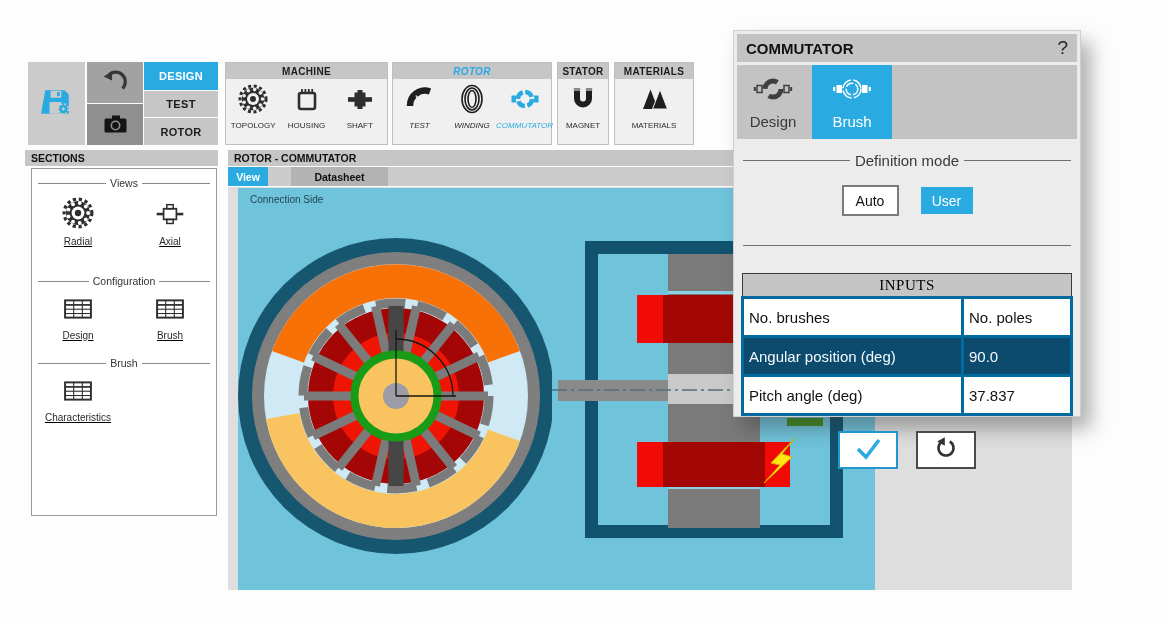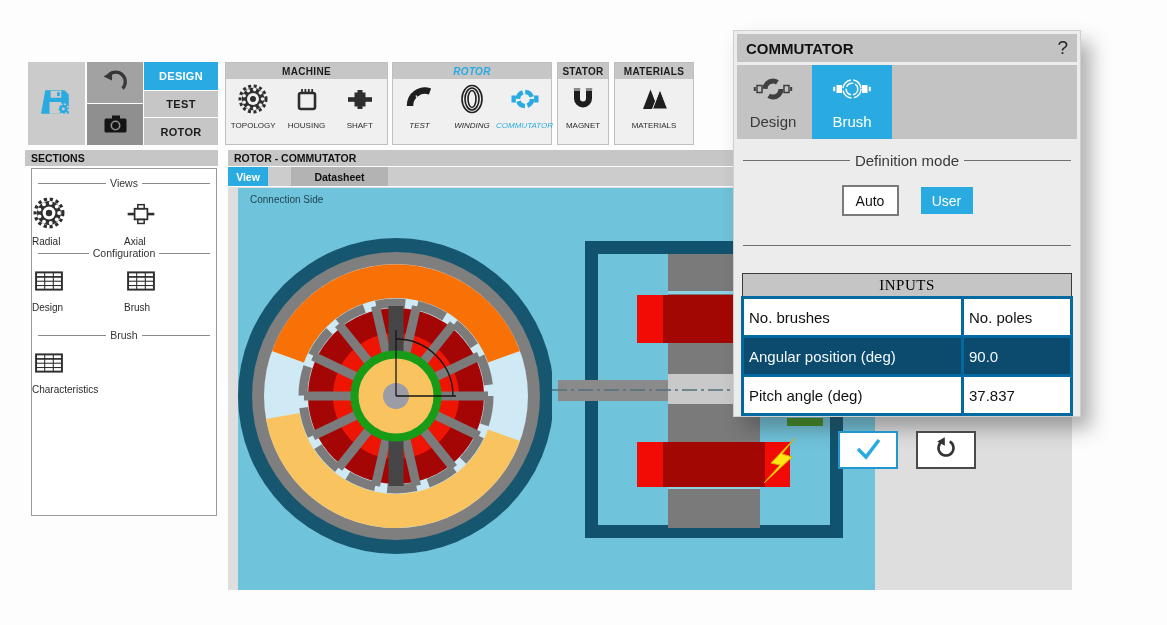--- a/index.html
+++ b/index.html
@@ -24,21 +24,21 @@
   .ritem .lbl{font-size:8px;color:#2a2a2a;margin-top:3px;white-space:nowrap;}
   .ritem .lbl.act{color:#29abe2;}
   
   #sections-bar{left:25px;top:150px;width:193px;height:16px;background:#c6c6c6;font-size:10.5px;
                 font-weight:bold;color:#111;display:flex;align-items:center;padding-left:6px;box-sizing:border-box;}
   #sections-panel{left:31px;top:168px;width:186px;height:348px;background:#ffffff;border:1px solid #9a9a9a;box-sizing:border-box;}
   .sgroup-head{display:flex;align-items:center;font-size:10.5px;color:#333;margin:8px 6px 2px 6px;}
   .sgroup-head::before,.sgroup-head::after{content:"";flex:1;border-top:1px solid #8a8a8a;}
   .sgroup-head span{padding:0 4px;}
   .srow{display:flex;}
-  .sitem{width:50%;display:flex;flex-direction:column;align-items:flex-start;padding-top:6px;cursor:pointer;}
+  .sitem{width:50%;display:flex;flex-direction:column;align-items:center;padding-top:6px;cursor:pointer;text-decoration:underline;}
   .sitem .lbl{font-size:10px;color:#2a2a2a;margin-top:3px;}
   
   #main-title{left:228px;top:150px;width:844px;height:16px;background:#c6c6c6;font-size:10.5px;font-weight:bold;
               color:#111;display:flex;align-items:center;padding-left:6px;box-sizing:border-box;}
   #tabstrip{left:228px;top:167px;width:844px;height:19px;background:#cccccc;}
   .vtab{position:absolute;top:0;height:19px;display:flex;align-items:center;justify-content:center;
         font-size:10.5px;font-weight:bold;cursor:pointer;}
   #tab-view{left:0;width:40px;background:#29abe2;color:#fff;}
   #tab-datasheet{left:63px;width:97px;background:#b3b3b3;color:#111;}
   #content{left:228px;top:187px;width:844px;height:403px;background:#dedede;}
@@ -261,21 +261,21 @@
             <rect x="12" y="7.2" width="6" height="3.8" fill="none" stroke="#2e2e2e" stroke-width="1.4"></rect>
             <rect x="12" y="21" width="6" height="3.8" fill="none" stroke="#2e2e2e" stroke-width="1.4"></rect>
             <line x1="2.5" y1="16" x2="9" y2="16" stroke="#2e2e2e" stroke-width="2.4"></line>
             <line x1="21" y1="16" x2="27.5" y2="16" stroke="#2e2e2e" stroke-width="2.4"></line>
           </svg>
         </span>
         <span class="lbl">Axial</span>
       </div>
     </div>
 
-    <div class="sgroup-head" style="margin-top:0;justify-content:center;">
+    <div class="sgroup-head" style="margin-top:28px;justify-content:center;">
         <span>Configuration</span>
       </div>
     <div class="srow">
       <div class="sitem">
         <span>
           <svg width="34" height="28" viewBox="0 0 30 26">
             <rect x="3" y="5" width="24" height="16" fill="#fff" stroke="#2e2e2e" stroke-width="1.8"></rect>
             <line x1="3" y1="9.2" x2="27" y2="9.2" stroke="#2e2e2e" stroke-width="1.6"></line>
             <line x1="3" y1="13.2" x2="27" y2="13.2" stroke="#2e2e2e" stroke-width="1"></line>
             <line x1="3" y1="17.2" x2="27" y2="17.2" stroke="#2e2e2e" stroke-width="1"></line>

